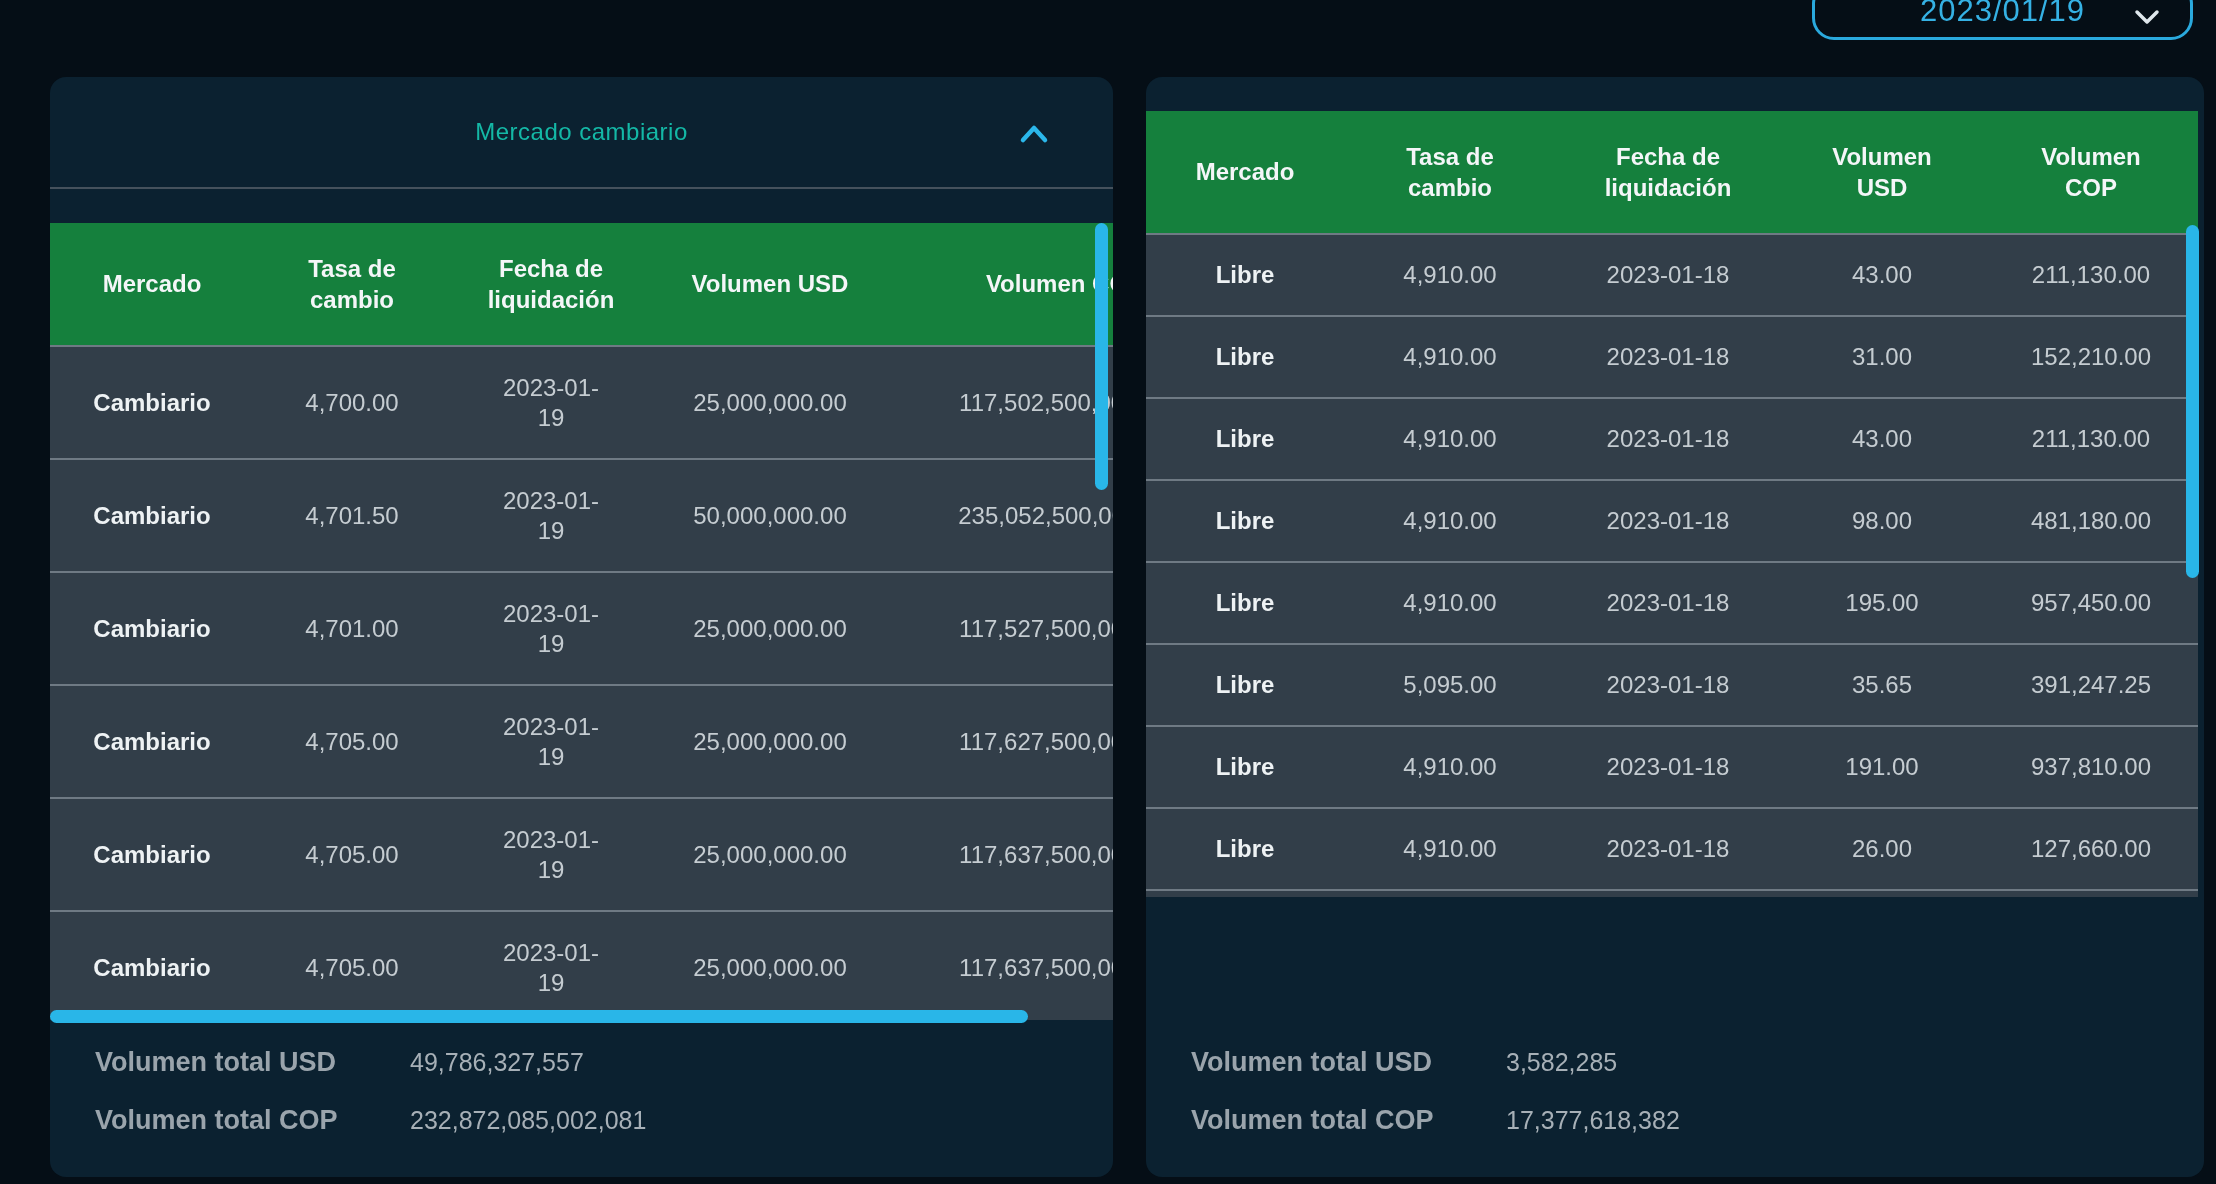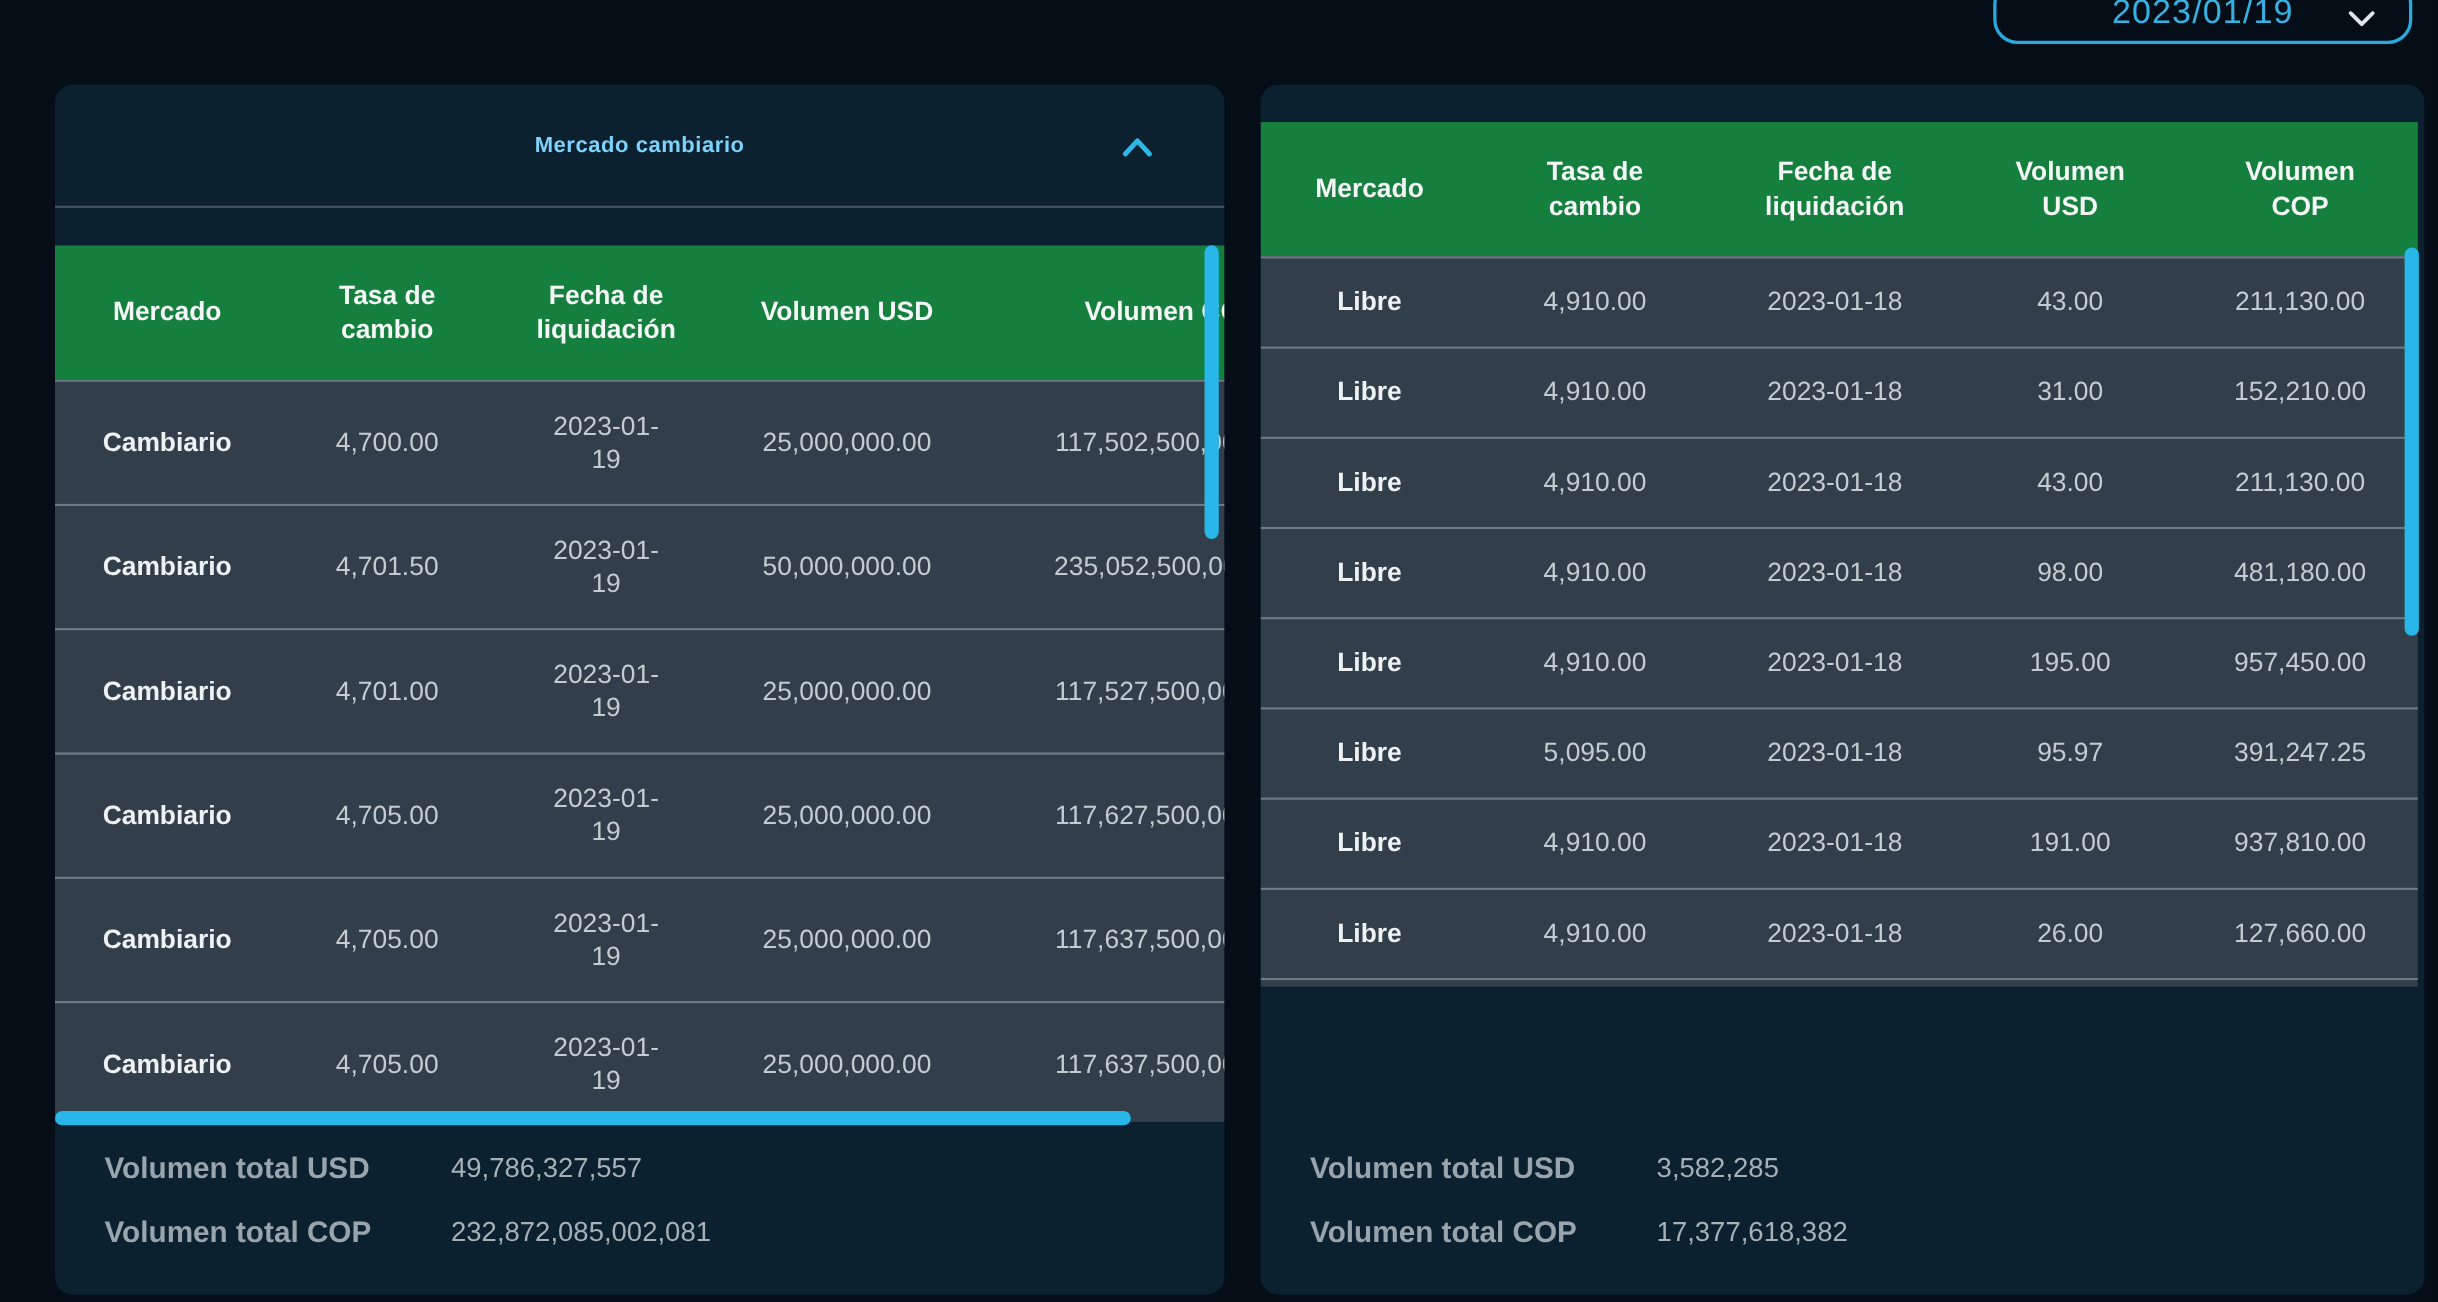--- a/index.html
+++ b/index.html
@@ -34,21 +34,21 @@
   }
   .panel.left  { left:50px;  width:1063px; }
   .panel.right { left:1146px; width:1058px; }
 
   .panel-header {
     position:relative; height:112px;
     border-bottom:2px solid #45515c;
     display:flex; align-items:center; justify-content:center;
   }
   .panel-title {
-    color:#7dd3fc; font-size:20px; font-weight:bold; letter-spacing:0.5px;
+    color:#14b8a6; font-size:24px; font-weight:normal; letter-spacing:0.5px;
   }
   .collapse-btn {
     position:absolute; right:62px; top:46px; width:34px; height:24px;
     background:transparent; border:none; cursor:pointer;
   }
 
   
   .tbl { margin-top:34px; overflow:hidden; position:relative; }
   .panel.left  .tbl { height:797px; }
   .panel.right .tbl { height:786px; }
@@ -284,21 +284,21 @@
       <div class="td market c0">Libre</div>
       <div class="td c1">4,910.00</div>
       <div class="td c2">2023-01-18</div>
       <div class="td c3">195.00</div>
       <div class="td c4">957,450.00</div>
     </div>
     <div class="tr">
       <div class="td market c0">Libre</div>
       <div class="td c1">5,095.00</div>
       <div class="td c2">2023-01-18</div>
-      <div class="td c3">95.97</div>
+      <div class="td c3">35.65</div>
       <div class="td c4">391,247.25</div>
     </div>
     <div class="tr">
       <div class="td market c0">Libre</div>
       <div class="td c1">4,910.00</div>
       <div class="td c2">2023-01-18</div>
       <div class="td c3">191.00</div>
       <div class="td c4">937,810.00</div>
     </div>
     <div class="tr">

